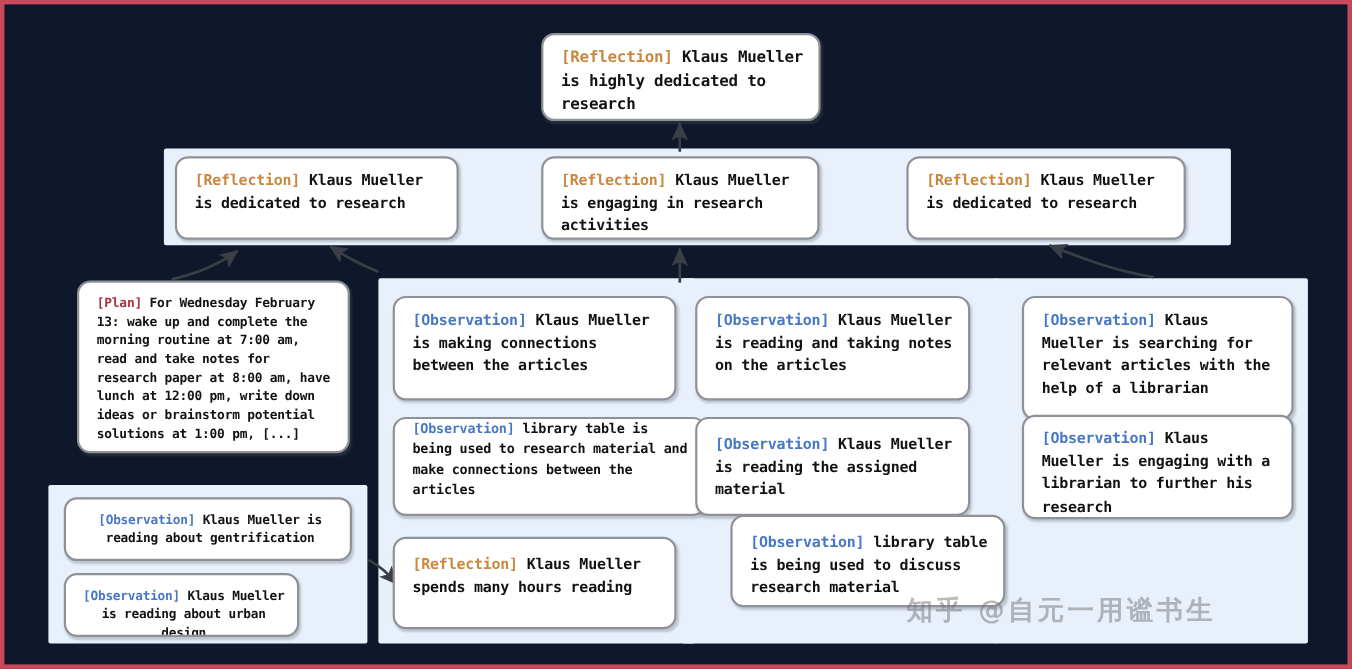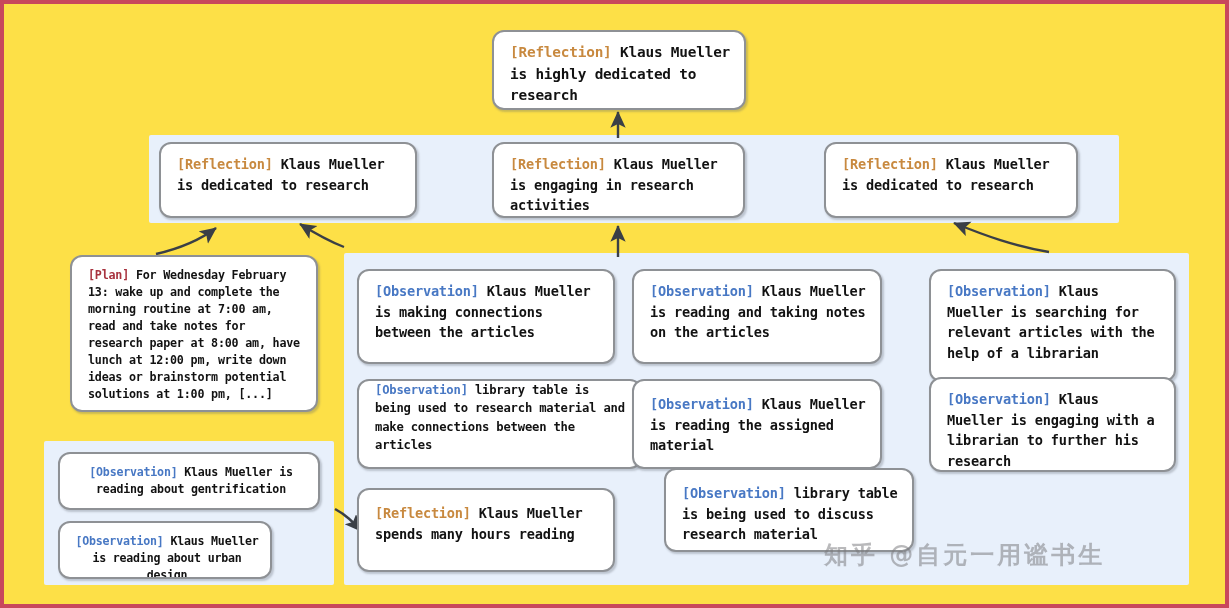--- a/index.html
+++ b/index.html
@@ -7,21 +7,21 @@
   body{
     width:1229px;height:608px;
     background:#ffffff;
     font-family:"DejaVu Sans Mono","Liberation Mono",monospace;
     overflow:hidden;
   }
   #frame{
     position:absolute;inset:0;
     border:4px solid #c8485c;
     box-sizing:border-box;
-    background:#fde047;
+    background:#0f172a;
   }
   #canvas{
     position:absolute;
     left:0;top:0;width:1229px;height:608px;
   }
   .panel{
     position:absolute;
     background:#e8f0fb;
     border-radius:2px;
   }

